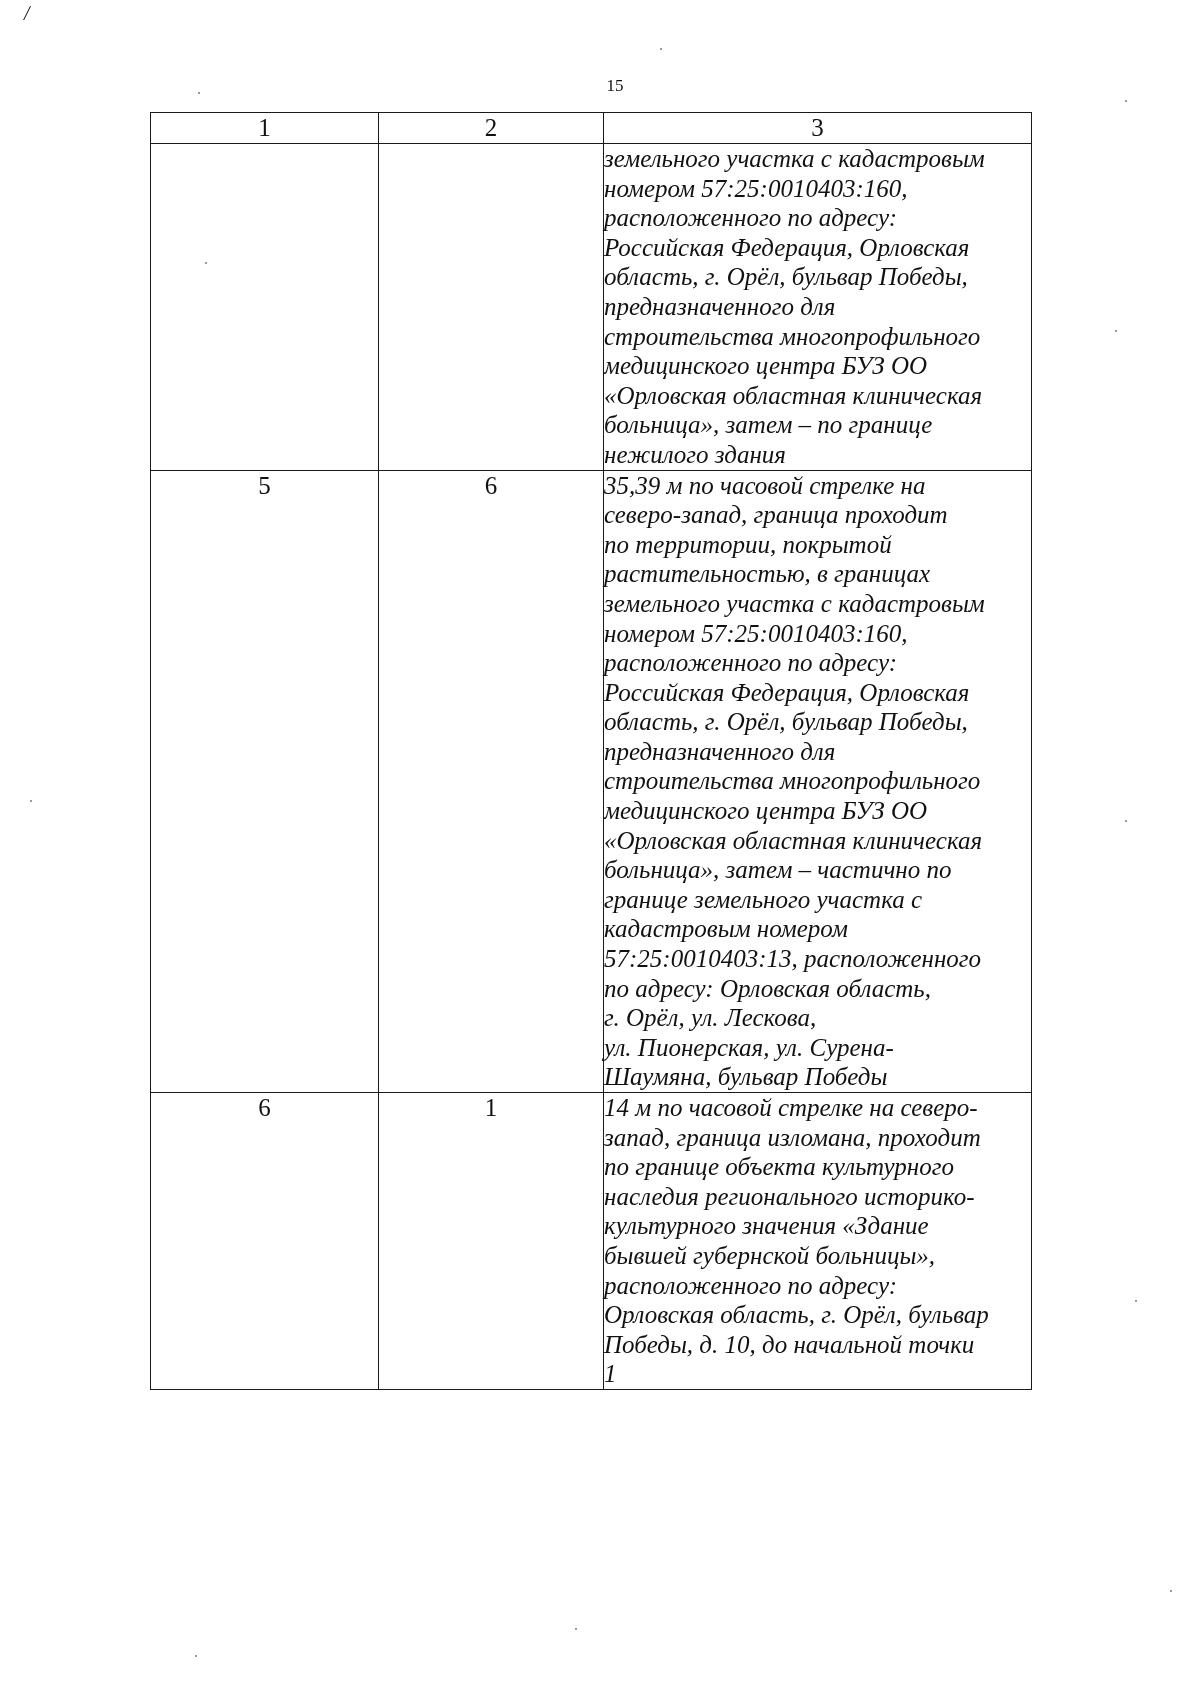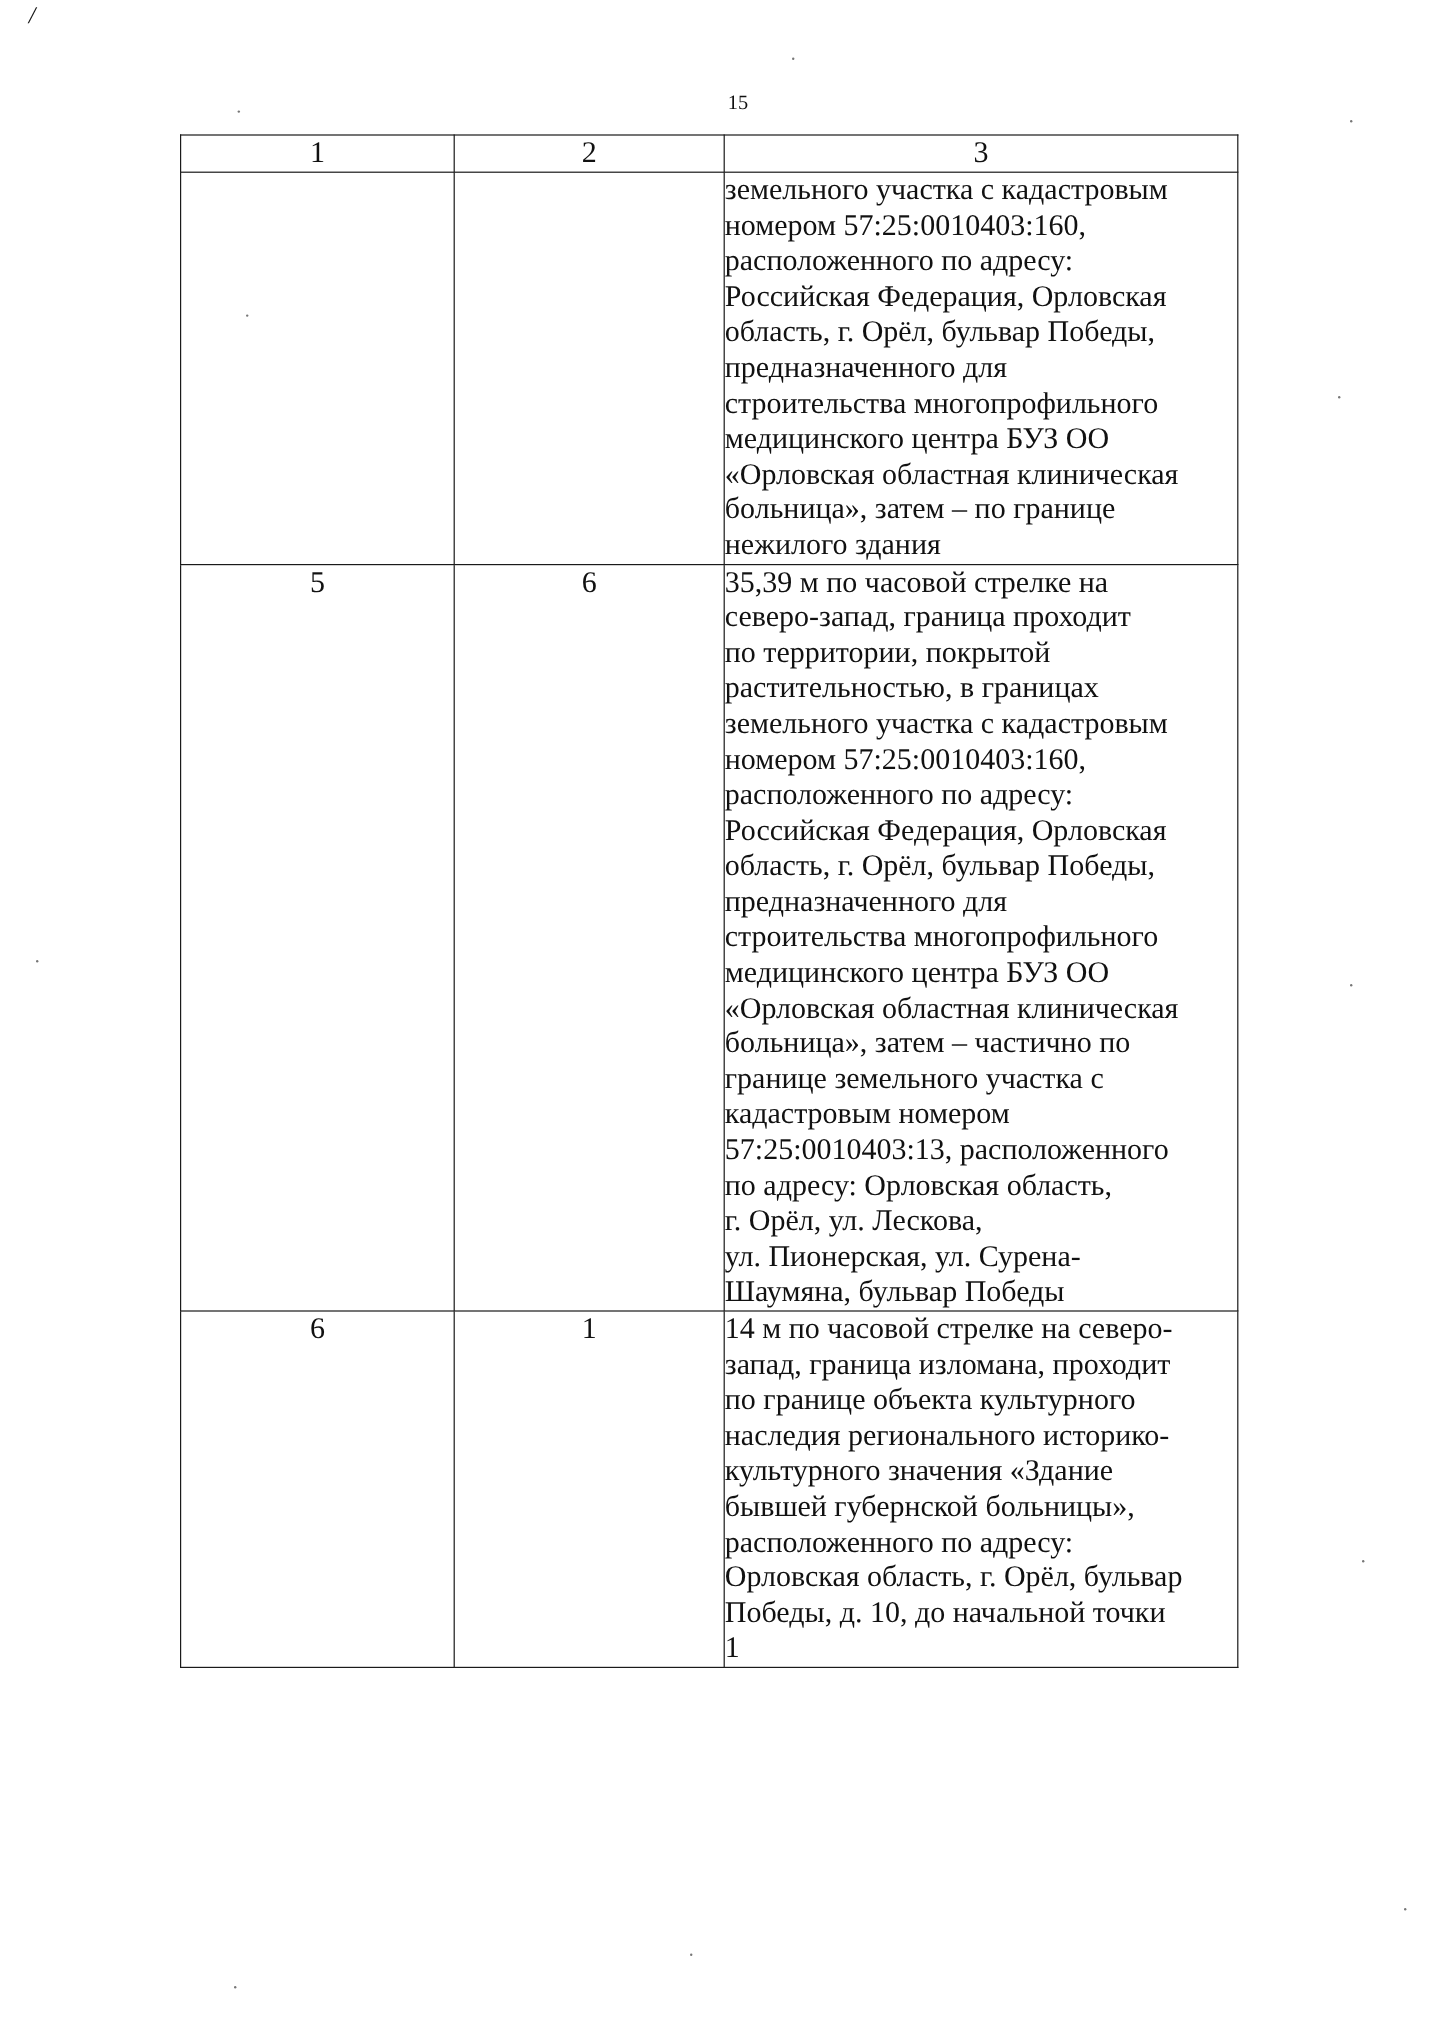--- a/index.html
+++ b/index.html
@@ -53,20 +53,21 @@
       height: 30px;
       line-height: 30px;
     }
     td.num {
       text-align: center;
       padding-top: 1px;
     }
     td.desc {
       padding: 2px 4px 0 10px;
       white-space: pre-line;
+      font-style: italic;
     }
     .speck {
       position: absolute;
       width: 2px;
       height: 2px;
       background: #777;
       border-radius: 1px;
     }
   </style>
 </head>

